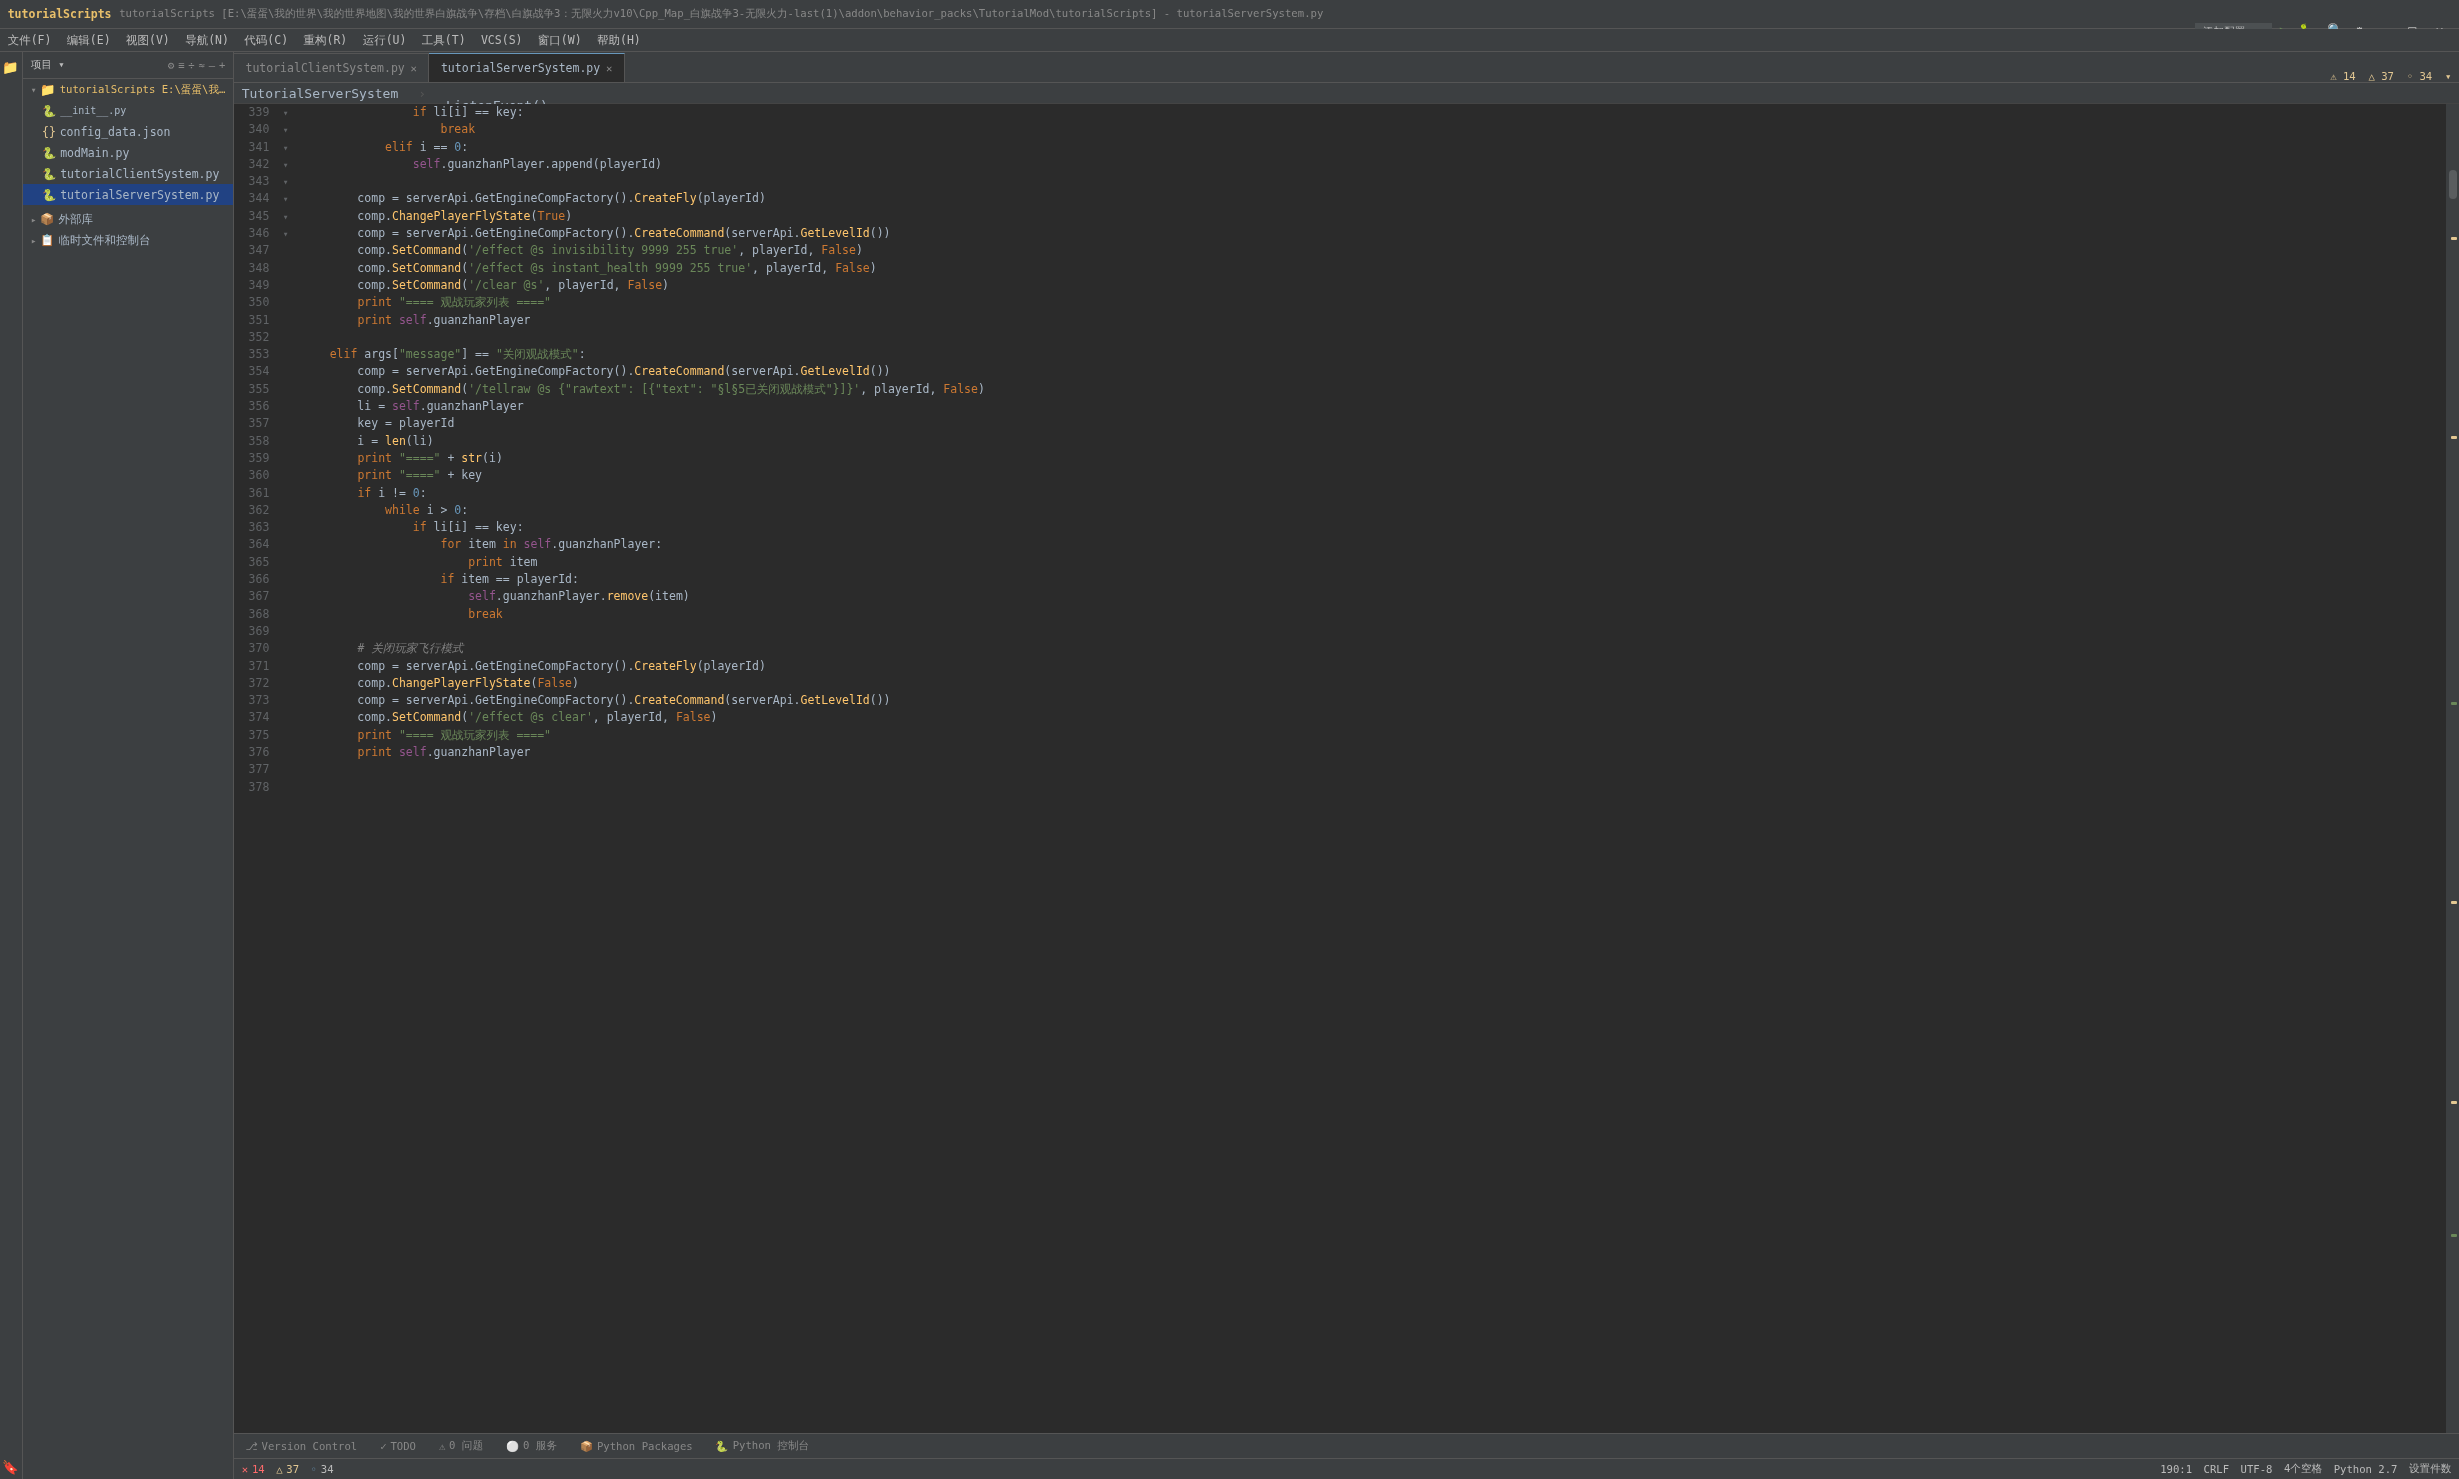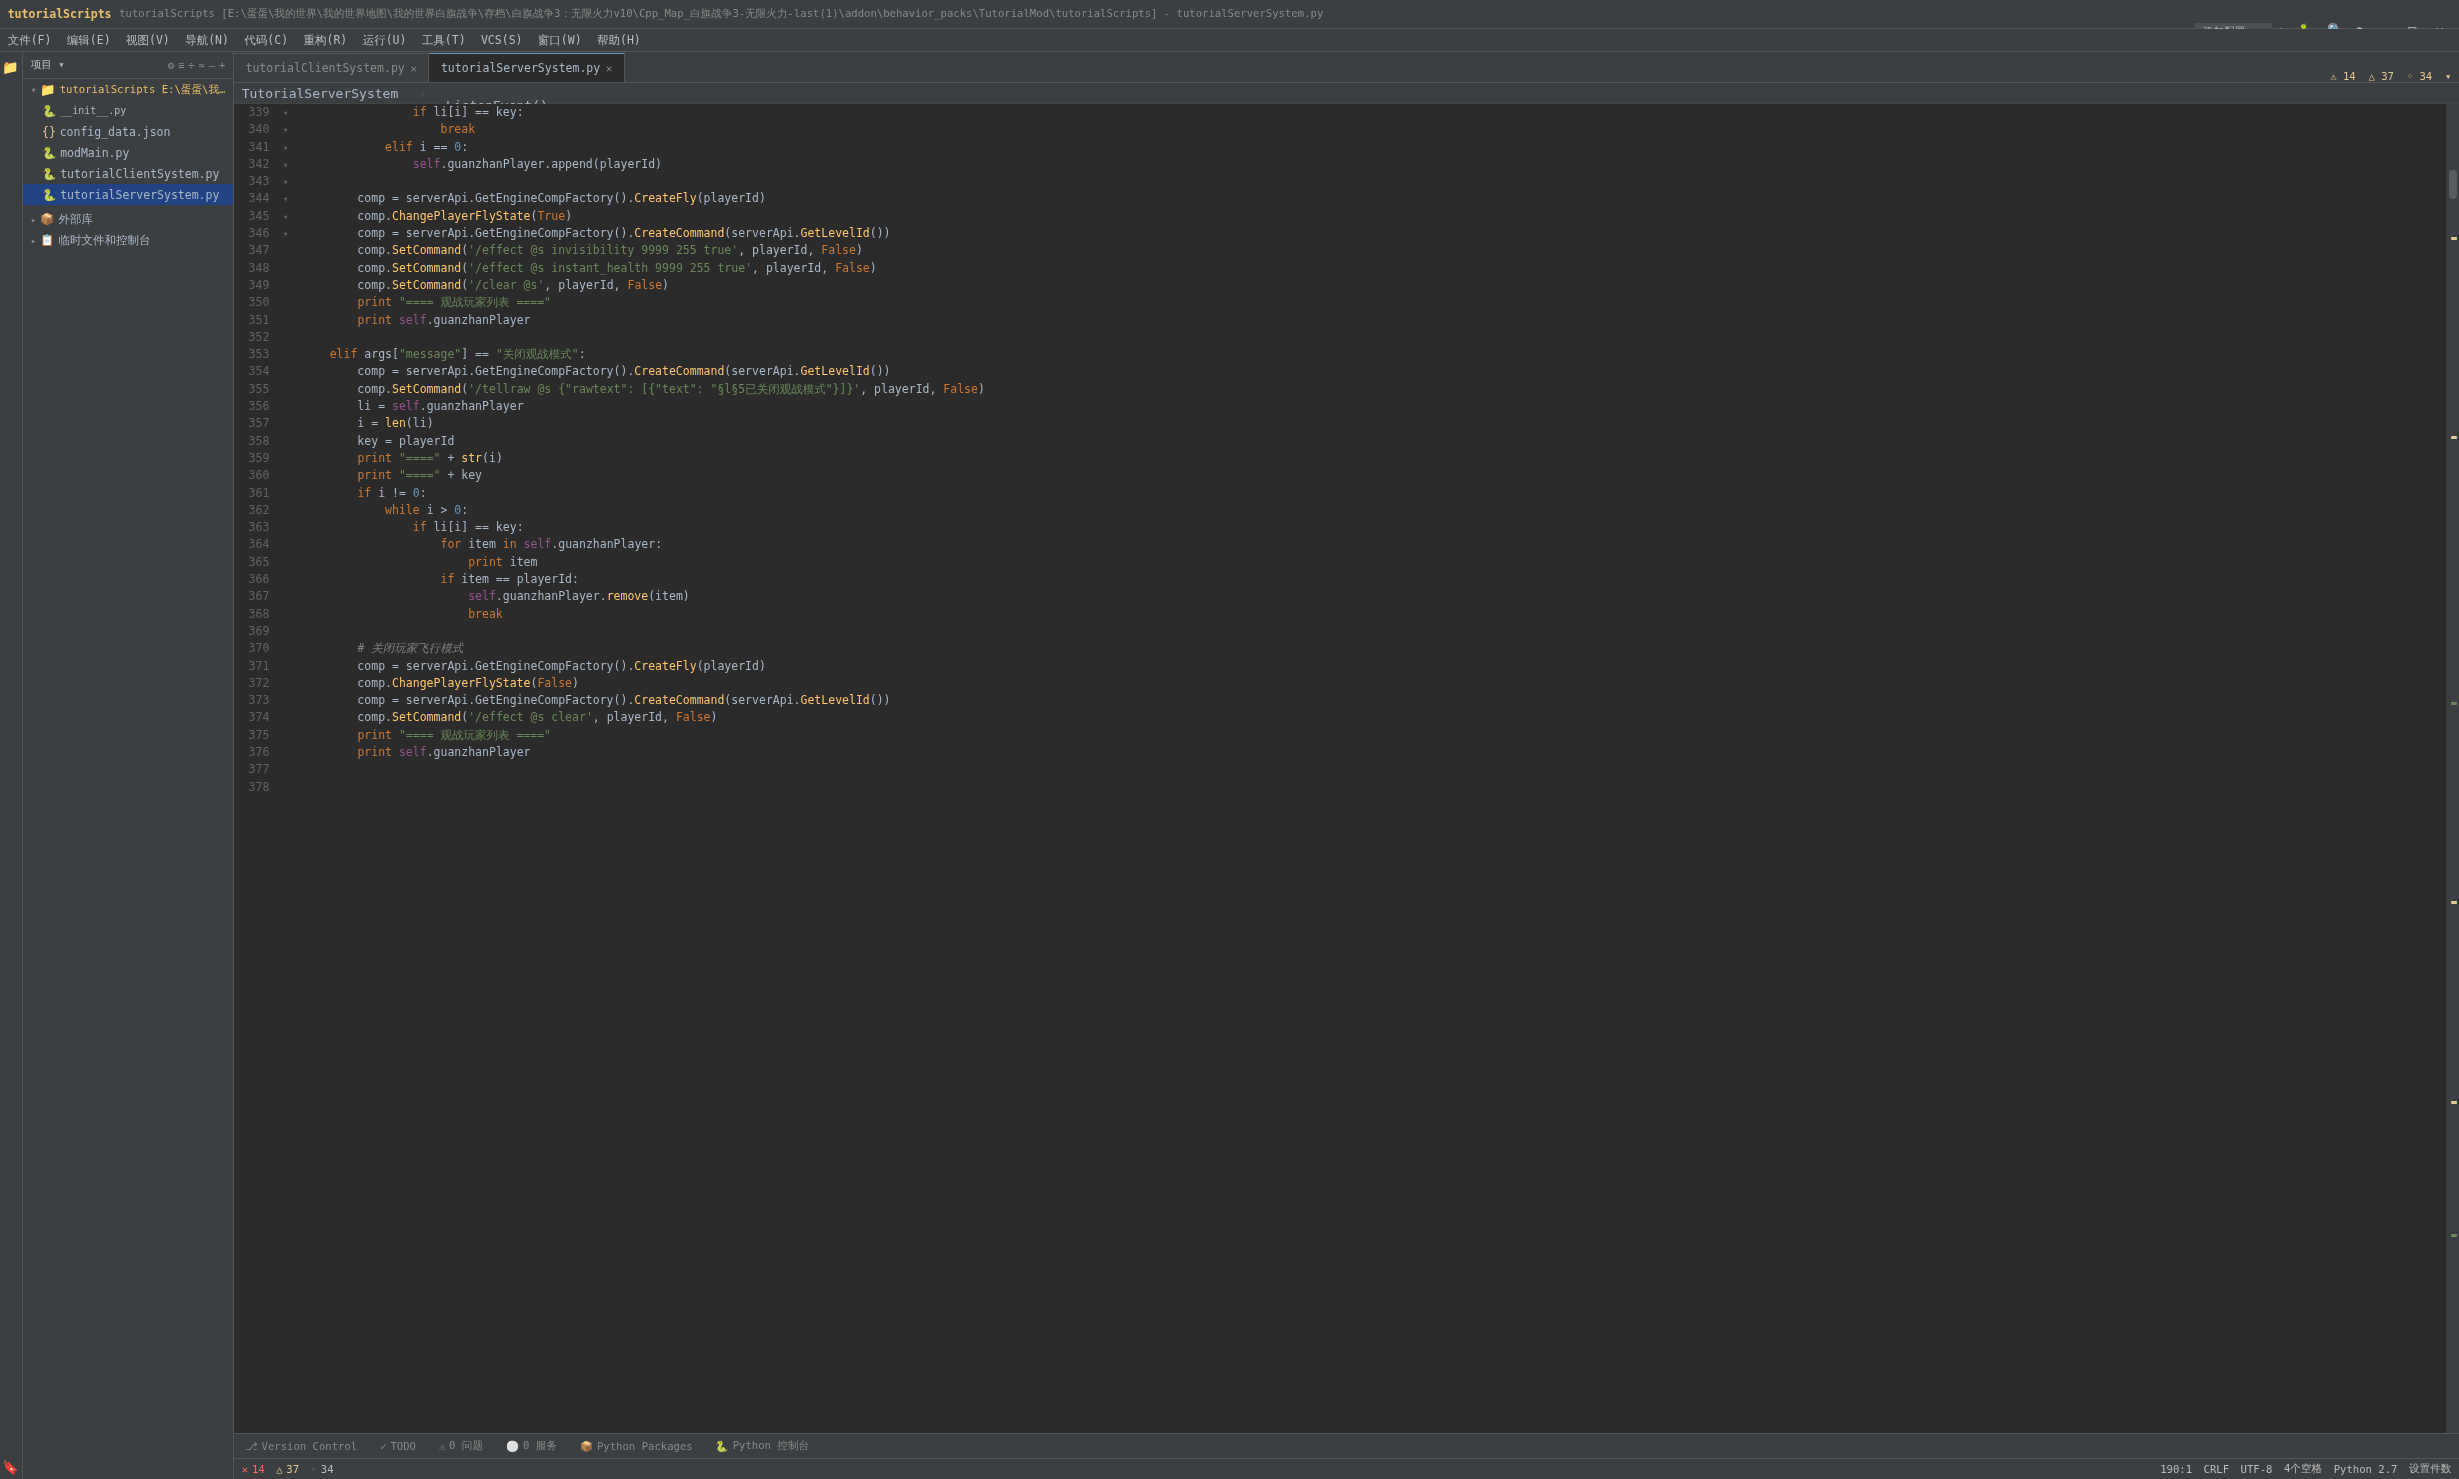--- a/index.html
+++ b/index.html
@@ -488,22 +488,22 @@
         <div class="code-line">        comp.<span class="fn">SetCommand</span>(<span class="str">'/effect @s invisibility 9999 255 true'</span>, playerId, <span class="bool">False</span>)</div>
         <div class="code-line">        comp.<span class="fn">SetCommand</span>(<span class="str">'/effect @s instant_health 9999 255 true'</span>, playerId, <span class="bool">False</span>)</div>
         <div class="code-line">        comp.<span class="fn">SetCommand</span>(<span class="str">'/clear @s'</span>, playerId, <span class="bool">False</span>)</div>
         <div class="code-line">        <span class="kw">print</span> <span class="str">"==== 观战玩家列表 ===="</span></div>
         <div class="code-line">        <span class="kw">print</span> <span class="self-kw">self</span>.guanzhanPlayer</div>
         <div class="code-line"> </div>
         <div class="code-line">    <span class="kw">elif</span> args[<span class="str">"message"</span>] == <span class="str">"关闭观战模式"</span>:</div>
         <div class="code-line">        comp = serverApi.GetEngineCompFactory().<span class="fn">CreateCommand</span>(serverApi.<span class="fn">GetLevelId</span>())</div>
         <div class="code-line">        comp.<span class="fn">SetCommand</span>(<span class="str">'/tellraw @s {"rawtext": [{"text": "§l§5已关闭观战模式"}]}'</span>, playerId, <span class="bool">False</span>)</div>
         <div class="code-line">        li = <span class="self-kw">self</span>.guanzhanPlayer</div>
+        <div class="code-line">        key = playerId</div>
         <div class="code-line">        i = <span class="fn">len</span>(li)</div>
-        <div class="code-line">        key = playerId</div>
         <div class="code-line">        <span class="kw">print</span> <span class="str">"===="</span> + <span class="fn">str</span>(i)</div>
         <div class="code-line">        <span class="kw">print</span> <span class="str">"===="</span> + key</div>
         <div class="code-line">        <span class="kw">if</span> i != <span class="num">0</span>:</div>
         <div class="code-line">            <span class="kw">while</span> i &gt; <span class="num">0</span>:</div>
         <div class="code-line">                <span class="kw">if</span> li[i] == key:</div>
         <div class="code-line">                    <span class="kw">for</span> item <span class="kw">in</span> <span class="self-kw">self</span>.guanzhanPlayer:</div>
         <div class="code-line">                        <span class="kw">print</span> item</div>
         <div class="code-line">                    <span class="kw">if</span> item == playerId:</div>
         <div class="code-line">                        <span class="self-kw">self</span>.guanzhanPlayer.<span class="fn">remove</span>(item)</div>
         <div class="code-line">                        <span class="kw">break</span></div>

